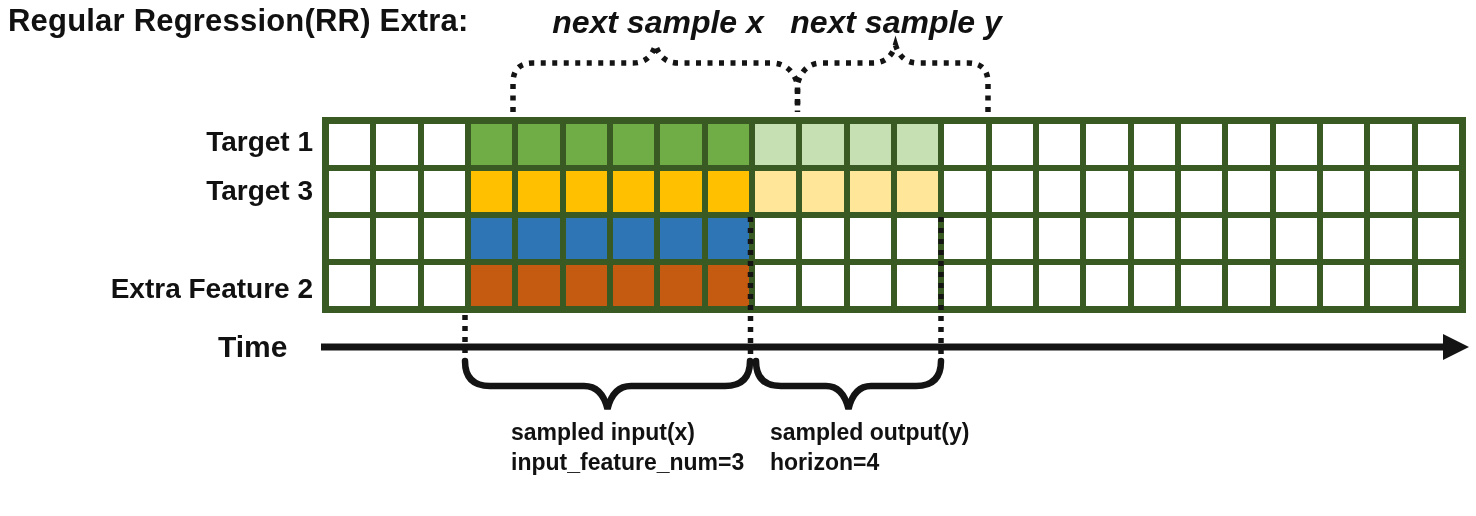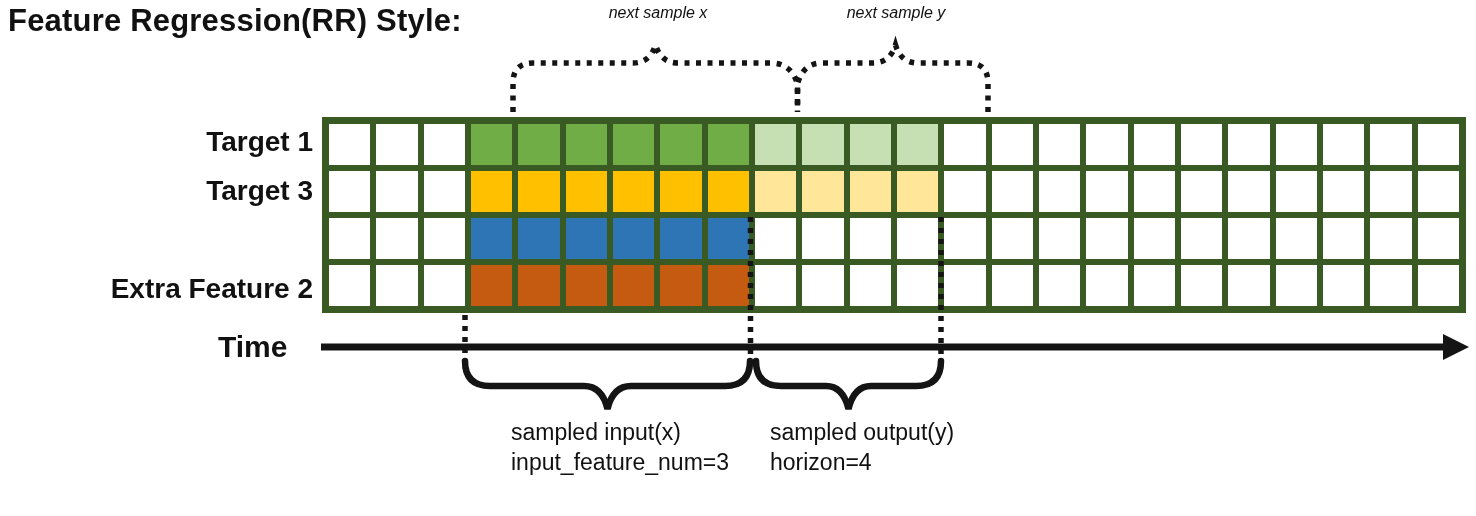--- a/index.html
+++ b/index.html
@@ -10,34 +10,34 @@
   .abs{position:absolute;}
   #title{left:8px;top:3px;font-size:31px;font-weight:700;letter-spacing:.2px;}
   .row-label{position:absolute;left:0;width:313px;text-align:right;font-size:28px;font-weight:700;line-height:32px;}
   #grid{
     position:absolute;left:322px;top:117px;width:1144px;height:196px;
     box-sizing:border-box;padding:7px;display:grid;gap:6px;
     grid-template-columns:repeat(24,1fr);grid-template-rows:repeat(4,1fr);
   }
   .cell{width:100%;height:100%;}
   #overlay{position:absolute;left:0;top:0;pointer-events:none;}
-  .sample-label{position:absolute;top:4px;transform:translateX(-50%);font-size:16px;font-style:italic;font-weight:400;white-space:nowrap;}
+  .sample-label{position:absolute;top:4px;transform:translateX(-50%);font-size:32px;font-style:italic;font-weight:700;white-space:nowrap;}
   #next-sample-x{left:658px;}
   #next-sample-y{left:896px;}
   #time-label{left:218px;top:330px;font-size:30px;font-weight:700;}
-  .anno-block{position:absolute;top:417px;font-size:23px;font-weight:400;line-height:30px;white-space:nowrap;}
+  .anno-block{position:absolute;top:417px;font-size:23px;font-weight:700;line-height:30px;white-space:nowrap;}
   #anno-input{left:511px;}
   #anno-output{left:770px;}
 </style>
 </head>
 <body>
 
 <div id="canvas">
 
-  <div id="title" class="abs">Feature Regression(RR) Style:</div>
+  <div id="title" class="abs">Regular Regression(RR) Extra:</div>
 
   <div class="row-label" style="top:126px">Target 1</div>
   <div class="row-label" style="top:175px">Target 3</div>
   <div class="row-label" style="top:273px">Extra Feature 2</div>
 
   <div id="grid" style="background: rgb(58, 90, 35);">
       <div class="cell" style="background: rgb(255, 255, 255);"></div>
       <div class="cell" style="background: rgb(255, 255, 255);"></div>
       <div class="cell" style="background: rgb(255, 255, 255);"></div>
       <div class="cell" style="background: rgb(112, 173, 71);"></div>

